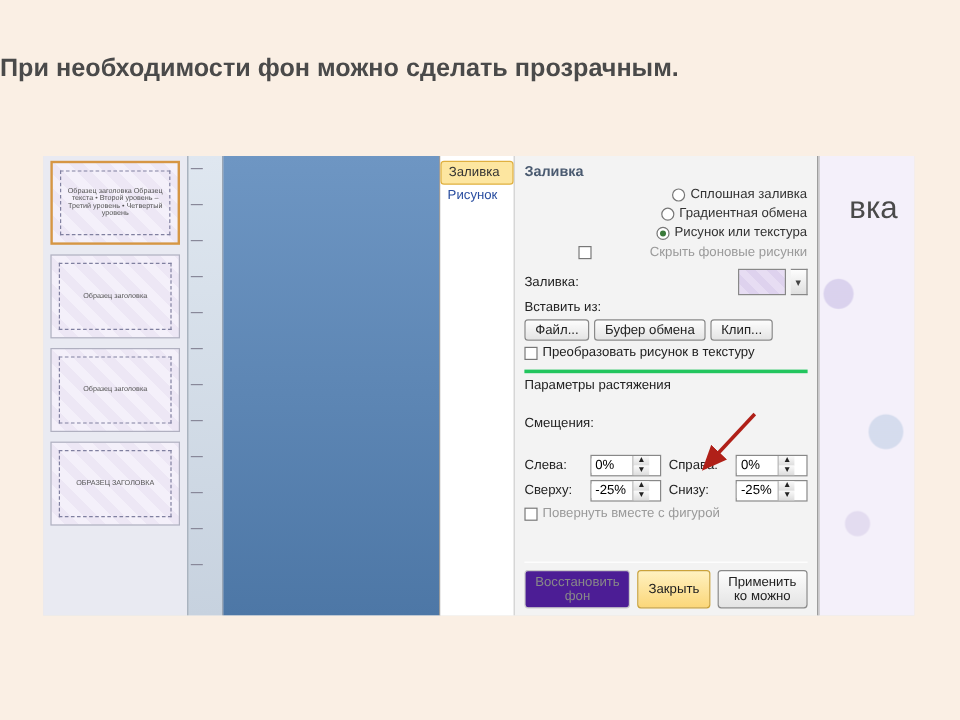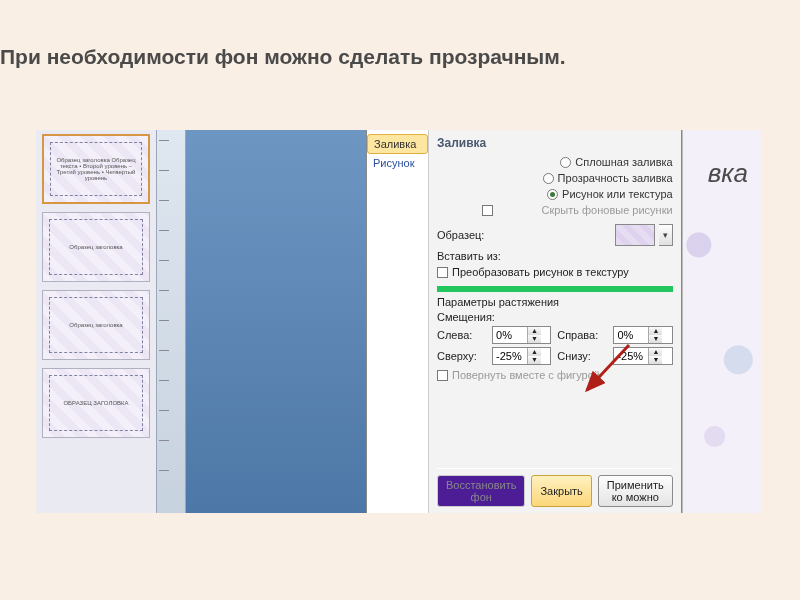--- a/index.html
+++ b/index.html
@@ -137,21 +137,21 @@
     font-size:11px;
     color:#222;
     cursor:pointer;
   }
   .btn.primary {
     background:linear-gradient(#fff1c0,#fbd77a);
     border:1px solid #caa23a;
     font-weight:normal;
   }
   .group {
-    border-top:6px solid #22c55e;
+    border-top:3px solid #22c55e;
     margin-top:4px; padding-top:4px;
   }
   .spin {
     display:flex; align-items:center;
     border:1px solid #888; height:18px; background:#fff;
   }
   .spin input {
     width:34px; border:none; font-size:11px; padding:0 3px; text-align:left;
     outline:none;
   }
@@ -198,21 +198,21 @@
     background:
       radial-gradient(circle at 20% 30%, rgba(140,120,200,.25) 0 12px, transparent 13px),
       radial-gradient(circle at 70% 60%, rgba(120,160,200,.25) 0 14px, transparent 15px),
       radial-gradient(circle at 40% 80%, rgba(160,140,200,.2) 0 10px, transparent 11px),
       #f4f0fa;
     position:relative;
     border-left:1px solid #bbb;
   }
   .right-slide .big-text {
     position:absolute; top:28px; right:14px;
-    font-size:26px; color:#4a4a4a;font-style:italic;
+    font-size:26px; color:#4a4a4a;
   }
 </style>
 </head>
 <body>
 
 <div class="title">При необходимости фон можно сделать прозрачным.</div>
 
 <div class="screenshot">
 
   <div class="thumbs">
@@ -258,48 +258,53 @@
     </div>
     <div class="dialog-body">
       <h4>Заливка</h4>
 
       <div class="radio-row">
         <span class="radio"></span>
         <span>Сплошная заливка</span>
       </div>
       <div class="radio-row">
         <span class="radio"></span>
-        <span>Прозрачность заливка</span>
+        <span>Градиентная обмена</span>
       </div>
       <div class="radio-row">
         <span class="radio checked"></span>
         <span>Рисунок или текстура</span>
       </div>
       <div class="radio-row disabled">
         <span class="check"></span>
         <span>Скрыть фоновые рисунки</span>
       </div>
 
       <div class="row" style="margin-top:4px">
-        <span class="lbl">Образец:</span>
+        <span class="lbl">Заливка:</span>
         <div style="flex:1"></div>
         <div class="tex-swatch"></div>
         <div class="dd-arrow">▾</div>
       </div>
 
       <div class="lbl">Вставить из:</div>
+      <div class="row">
+        <button class="btn">Файл...</button>
+        <button class="btn">Буфер обмена</button>
+        <button class="btn">Клип...</button>
+      </div>
 
       <div class="row">
         <span class="check"></span>
         <span>Преобразовать рисунок в текстуру</span>
       </div>
 
       <div class="group">
         <div class="lbl" style="font-weight:normal">Параметры растяжения</div>
-        <div class="lbl" style="margin:3px 0">Смещения:</div>
+        <div class="lbl" style="margin:20px 0">Смещения:</div>
         <div class="offset-grid">
           <span class="lbl">Слева:</span>
           <div class="spin">
             <input value="0%" style="">
             <div class="arrows">
                 <span>▲</span>
                 <span>▼</span>
               </div>
           </div>
           <span class="lbl">Справа:</span>

